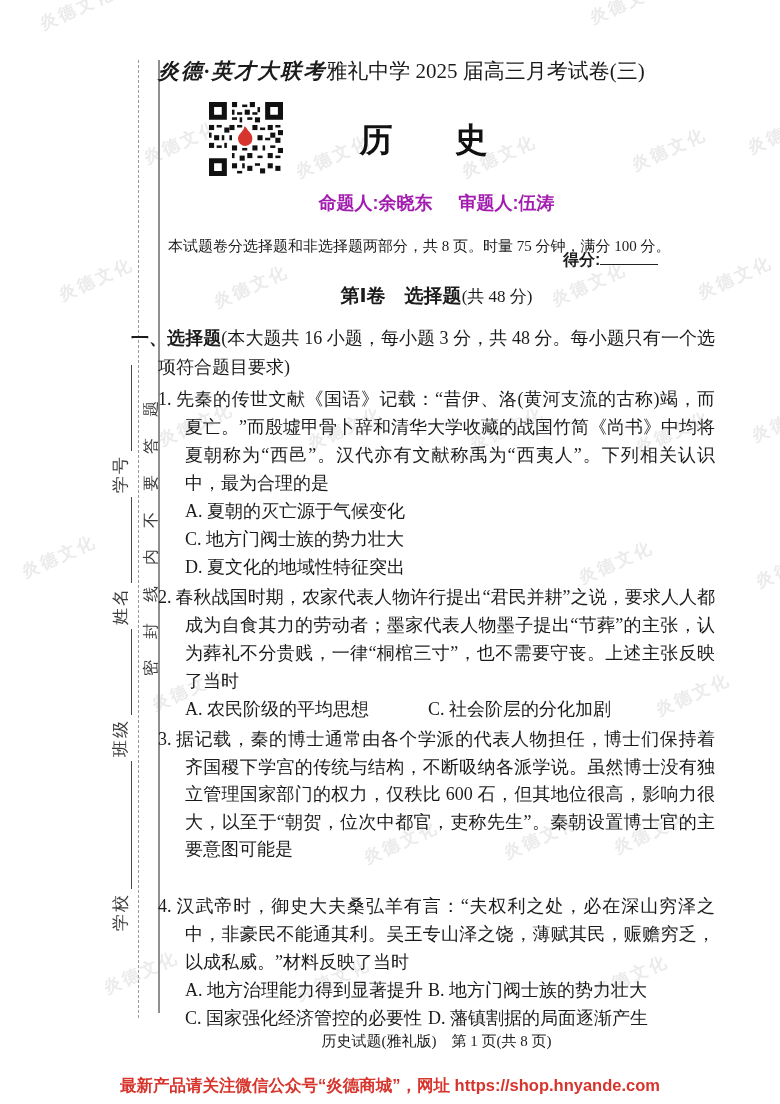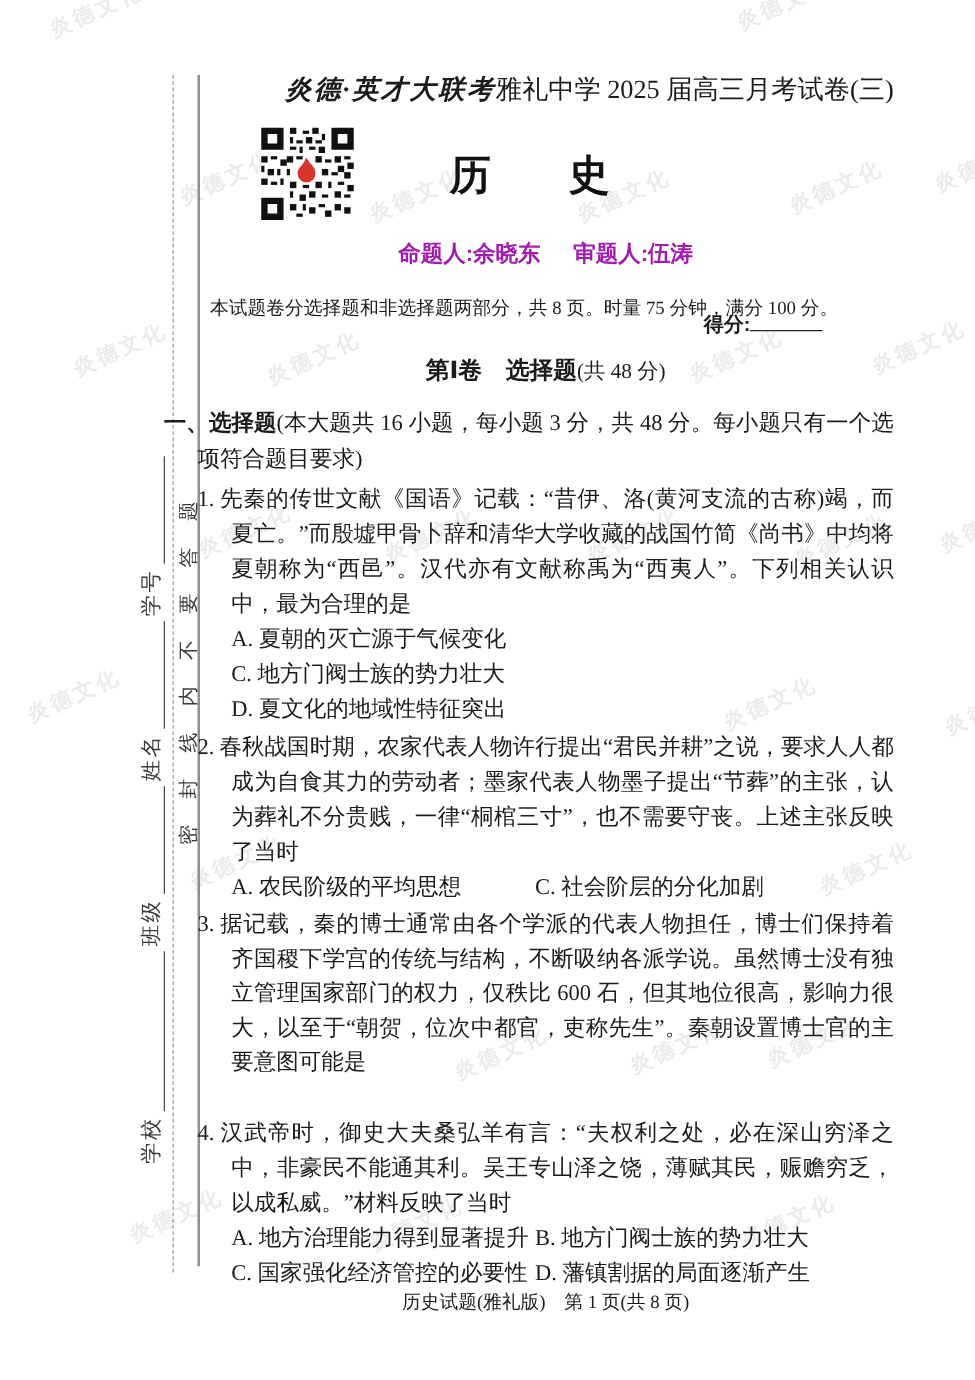--- a/index.html
+++ b/index.html
@@ -24,21 +24,21 @@
   .seal-fields .lbl{display:inline-block;}
   .blank{display:inline-block;border-bottom:1px solid #4a4a4a;height:16px;}
   .blank.b130{width:128px;margin:0 4px;}
   .blank.b80{width:86px;margin:0 4px;}
   .seal-warning{
     position:absolute;left:1px;top:518px;width:300px;height:20px;
     transform:rotate(-90deg);text-align:center;white-space:nowrap;
     font-size:16px;color:#3a3a3a;letter-spacing:21px;
   }
   
-  .exam-header{position:absolute;left:158px;top:57px;width:557px;text-align:right;white-space:nowrap;font-size:21px;font-family:Liberation Serif, serif;}
+  .exam-header{position:absolute;left:158px;top:57px;width:557px;text-align:left;white-space:nowrap;font-size:21px;font-family:Liberation Serif, serif;}
   .exam-header .brush{font-weight:bold;font-style:italic;letter-spacing:2px;}
   .qr{position:absolute;left:207px;top:102px;width:78px;height:74px;}
   .subject{
     position:absolute;left:145px;top:118px;width:557px;text-align:center;
     font-family:"Liberation Sans","DejaVu Sans",sans-serif;font-weight:bold;font-size:33px;color:#111;
   }
   .subject .c1{margin-right:62px;}
   .setters{
     position:absolute;left:158px;top:191px;width:557px;text-align:center;
     font-family:"Liberation Sans","DejaVu Sans",sans-serif;font-weight:bold;font-size:18px;color:#a21caf;
@@ -236,14 +236,15 @@
     <p class="stem"><span class="qnum">4.</span><span>汉武帝时，御史大夫桑弘羊有言：“夫权利之处，必在深山穷泽之中，非豪民不能通其利。吴王专山泽之饶，薄赋其民，赈赡穷乏，以成私威。”材料反映了当时</span></p>
     <div class="opts-grid">
       <span>A. 地方治理能力得到显著提升</span>
       <span>B. 地方门阀士族的势力壮大</span>
       <span>C. 国家强化经济管控的必要性</span>
       <span>D. 藩镇割据的局面逐渐产生</span>
     </div>
   </div>
 
   <div class="page-footer">历史试题(雅礼版)　第 1 页(共 8 页)</div>
+  <div class="promo-footer" style="color: rgb(214, 52, 44);">最新产品请关注微信公众号“炎德商城”，网址 https://shop.hnyande.com</div>
 
 </div>
 
 </body></html>

